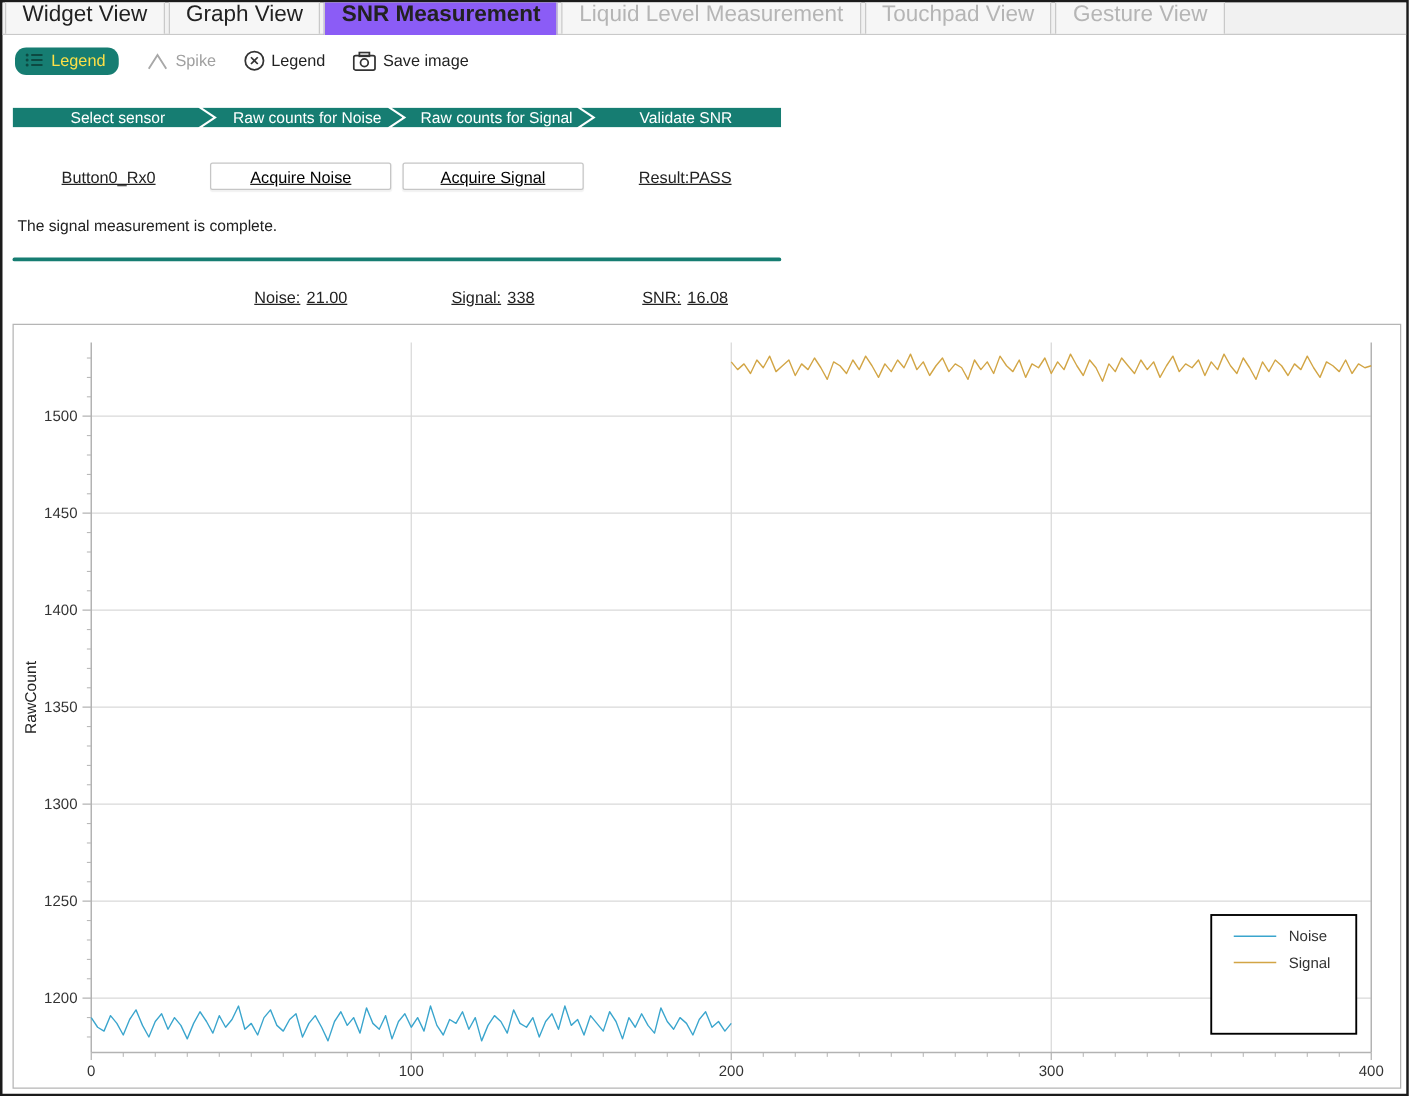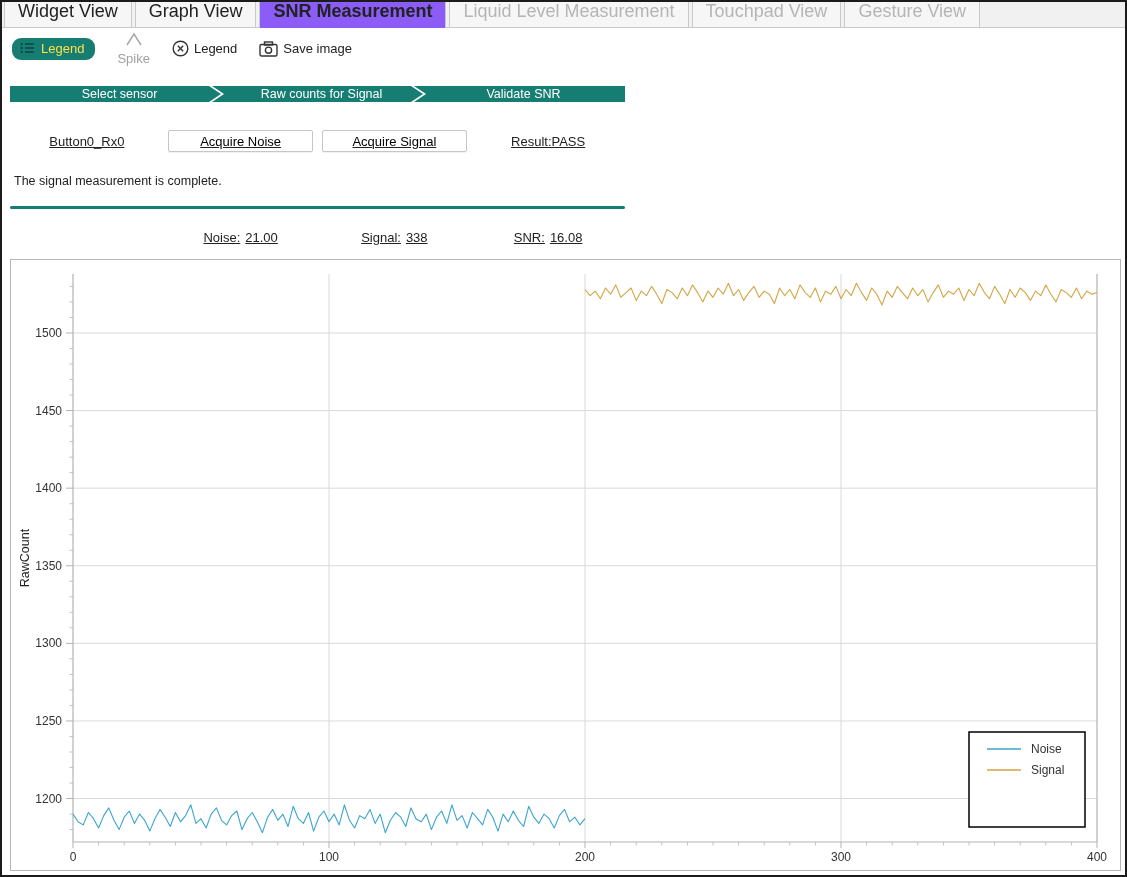--- a/index.html
+++ b/index.html
@@ -48,21 +48,21 @@
   }
   .tool { display:flex; align-items:center; gap:5px; font-size:13px; }
   .legend-btn {
     background:#167d72;
     color:#fde047;
     border-radius:9px;
     padding:3px 11px 4px 8px;
     gap:6px;
     justify-content:flex-end;
   }
-  .tool.disabled { color:#a0a0a0;flex-direction:column; }
+  .tool.disabled { color:#a0a0a0; }
   .tool svg { display:block; }
   
   .wizard {
     position:absolute;
     left:8px; top:84px;
     width:615px; height:16px;
     display:flex;
   }
   .wstep {
     flex:1;
@@ -175,20 +175,21 @@
         <rect x="5.5" y="1" width="8" height="3" fill="none" stroke="#333" stroke-width="1.4"></rect>
         <circle cx="9.5" cy="9.2" r="3.1" fill="none" stroke="#333" stroke-width="1.4"></circle>
       </svg>
     </span>
     <span>Save image</span>
   </div>
 </div>
 
 <div class="wizard">
   <div class="wstep first">Select sensor</div>
+  <div class="wstep mid">Raw counts for Noise</div>
   <div class="wstep mid">Raw counts for Signal</div>
   <div class="wstep last">Validate SNR</div>
 </div>
 
 <div class="ctrl-grid">
   <div class="cell">Button0_Rx0</div>
   <div class="cell">
     <button class="acq-btn">Acquire Noise</button>
   </div>
   <div class="cell">

